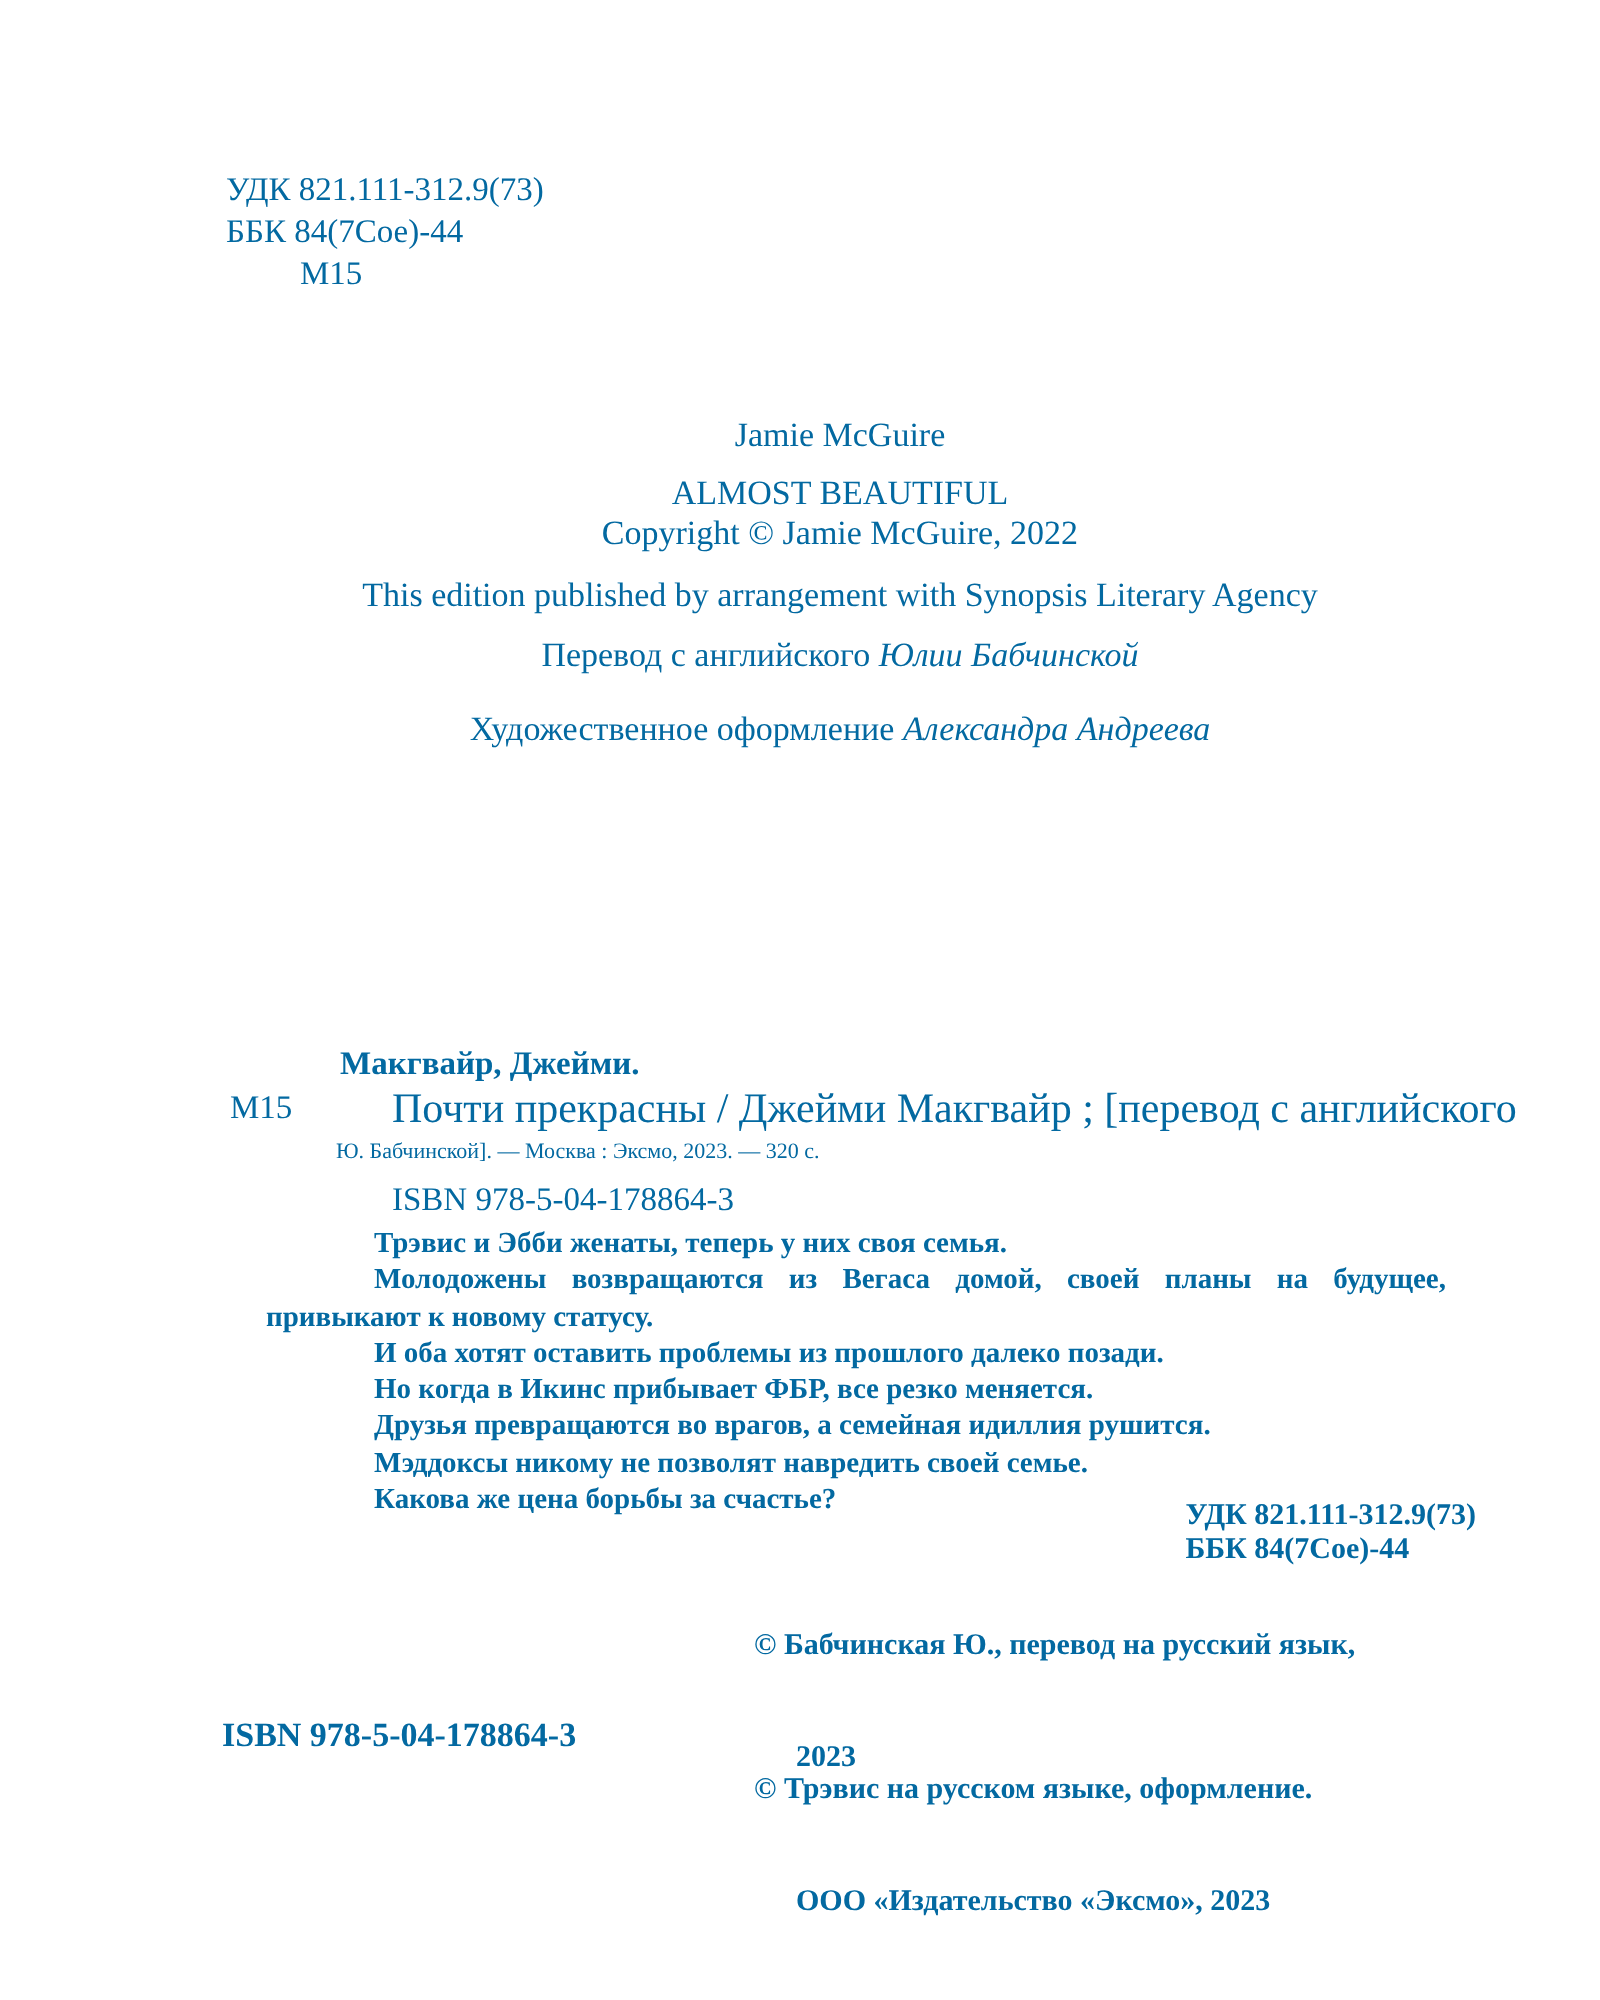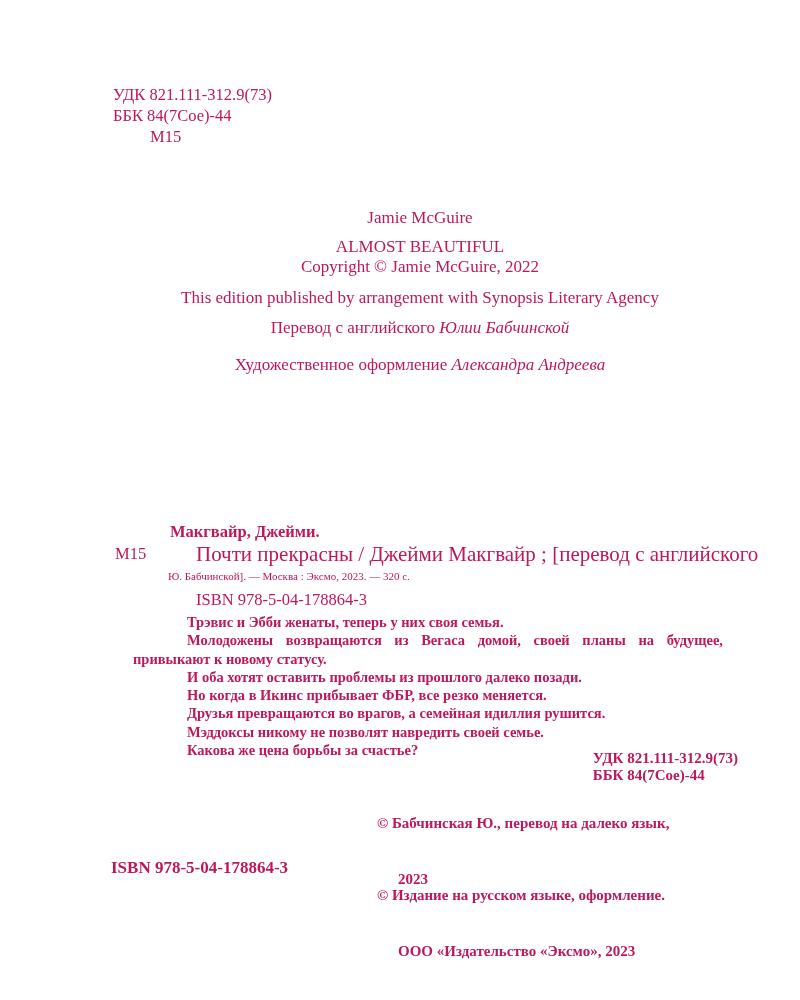--- a/index.html
+++ b/index.html
@@ -5,21 +5,21 @@
   html, body {
     margin: 0;
     padding: 0;
     background: #ffffff;
   }
   .page {
     position: relative;
     width: 800px;
     height: 1000px;
     background: #ffffff;
-    color: #be185d;
+    color: #0369a1;
     font-family: "Liberation Serif", "DejaVu Serif", serif;
     overflow: hidden;
   }
   
   .top-codes {
     position: absolute;
     left: 113px;
     top: 84px;
     font-size: 16.5px;
     line-height: 21px;
@@ -153,24 +153,24 @@
       <p class="ann-p">Какова же цена борьбы за счастье?</p>
     </div>
 
   <div class="bottom-codes">
     <div>УДК 821.111-312.9(73)</div>
     <div>ББК 84(7Сое)-44</div>
   </div>
 
   <div class="copyright-block">
       <div class="cr-entry">
-        <div class="cr-first">© Бабчинская Ю., перевод на далеко язык,</div>
+        <div class="cr-first">© Бабчинская Ю., перевод на русский язык,</div>
         <div class="cr-cont">2023</div>
       </div>
       <div class="cr-entry">
-        <div class="cr-first">© Издание на русском языке, оформление.</div>
+        <div class="cr-first">© Трэвис на русском языке, оформление.</div>
         <div class="cr-cont">ООО «Издательство «Эксмо», 2023</div>
       </div>
     </div>
 
   <div class="bottom-isbn">ISBN 978-5-04-178864-3</div>
 
 </div>
 
 </body></html>

